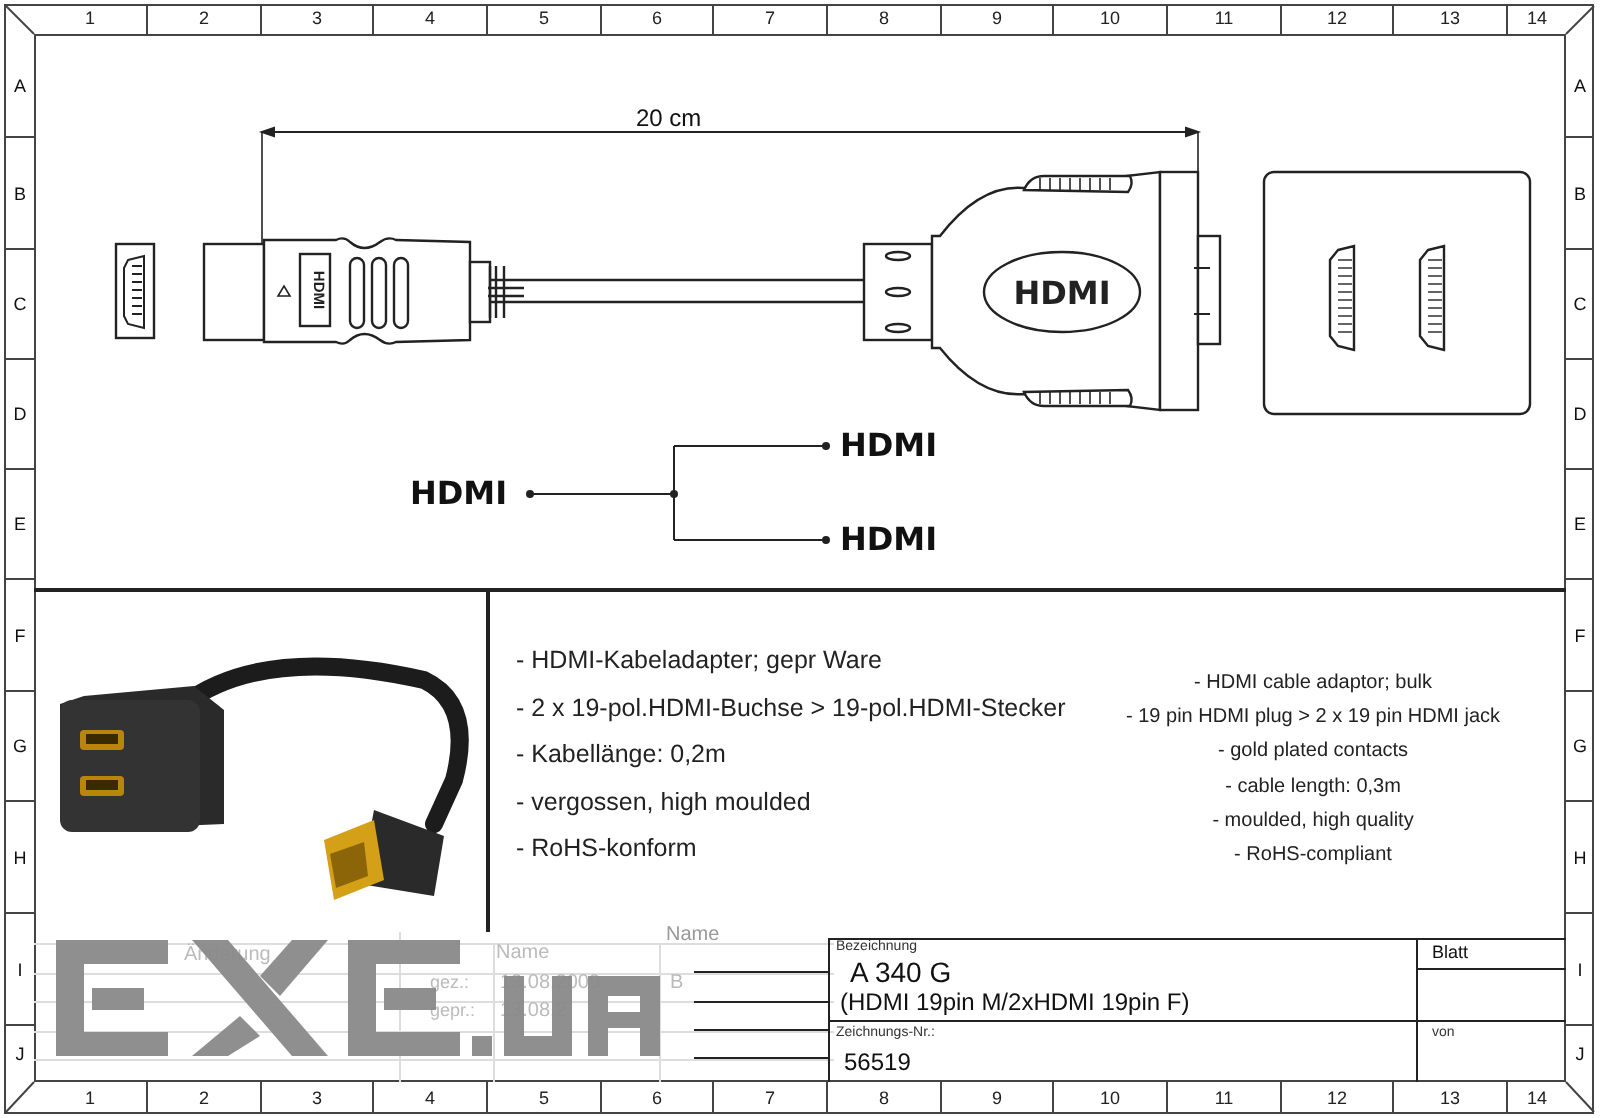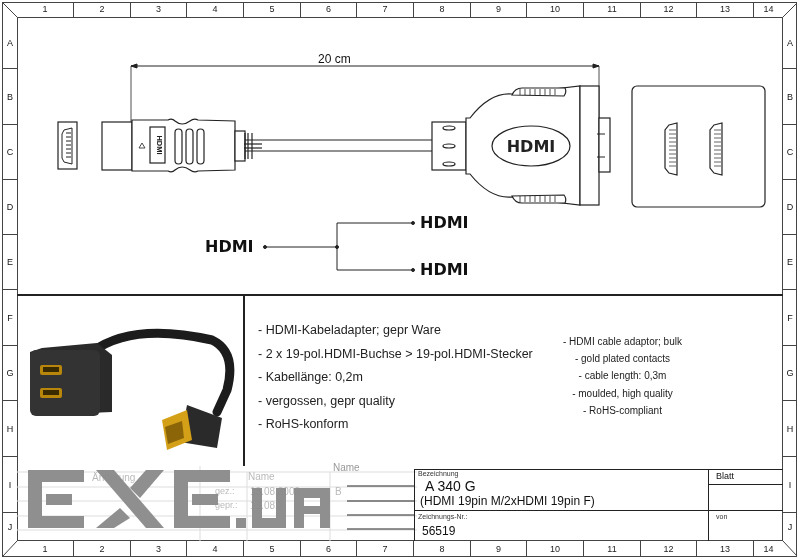--- a/index.html
+++ b/index.html
@@ -231,26 +231,27 @@
     <path d="M165,105 L200,118 L195,148 L158,142 Z" fill="#2a2a2a"></path>
     <path d="M140,120 L165,110 L170,140 L145,150 Z" fill="#d4a017"></path>
     <path d="M143,127 L160,121 L162,138 L146,144 Z" fill="#8b6508"></path>
   </svg>
 </div>
 
 <div class="de-list">
   <div>- HDMI-Kabeladapter; gepr Ware</div>
   <div>- 2 x 19-pol.HDMI-Buchse &gt; 19-pol.HDMI-Stecker</div>
   <div>- Kabellänge: 0,2m</div>
-  <div>- vergossen, gepr quality</div>
+  <div>- vergossen, high moulded</div>
   <div>- RoHS-konform</div>
 </div>
 
 <div class="en-list">
   <div>- HDMI cable adaptor; bulk</div>
+  <div>- 19 pin HDMI plug &gt; 2 x 19 pin HDMI jack</div>
   <div>- gold plated contacts</div>
   <div>- cable length: 0,3m</div>
   <div>- moulded, high quality</div>
   <div>- RoHS-compliant</div>
 </div>
 
 <div>
 
   <svg class="abs" style="left:17px;top:466px;" width="400" height="75">
     <g stroke="#ddd" stroke-width="1">

